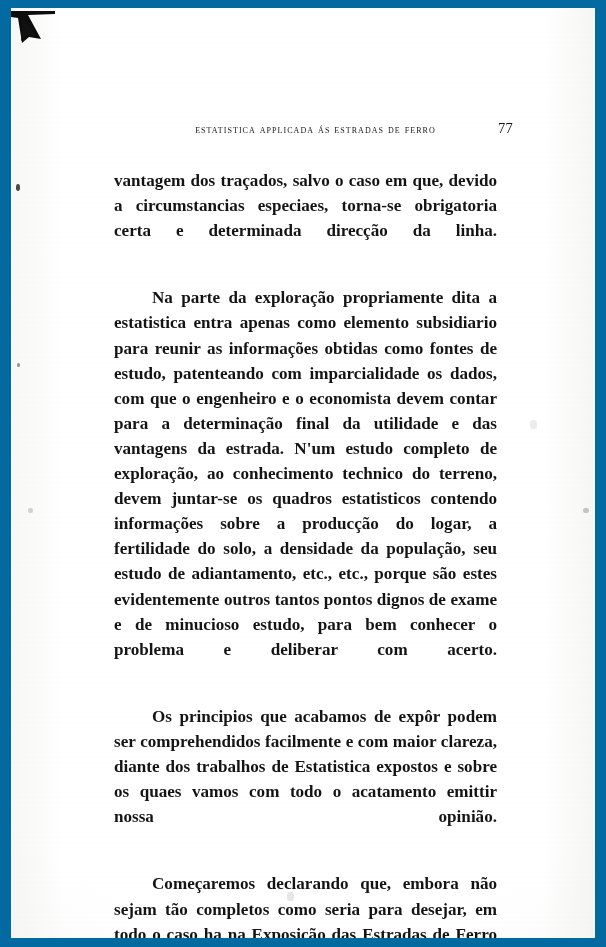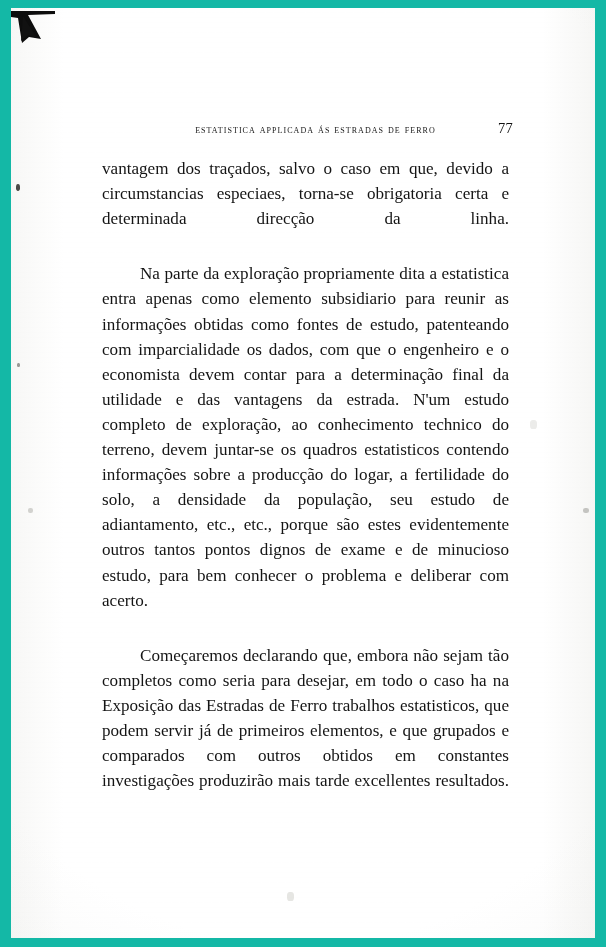--- a/index.html
+++ b/index.html
@@ -13,21 +13,21 @@
     height: 947px;
     overflow: hidden;
     font-family: "Liberation Serif", "DejaVu Serif", serif;
   }
 
   
   #scan-frame {
     position: relative;
     width: 606px;
     height: 947px;
-    background: #14b8a6;
+    background: #0369a1;
   }
 
   
   #page-sheet {
     position: absolute;
     left: 11px;
     top: 8px;
     width: 584px;
     height: 930px;
     background: #ffffff;
@@ -94,28 +94,29 @@
   }
 
   #body-text {
     position: absolute;
     left: 86px;
     top: 143px;
     width: 417px;
   }
 
   p.para {
-    margin: 5px;
+    margin: 17px;
     font-size: 17.1px;
     line-height: 25.1px;
     color: #141414;
     text-align: justify;
     text-indent: 38px;
     text-justify: inter-word;
     word-spacing: 0.2px;
+    font-weight: bold;
     -webkit-font-smoothing: none;
   }
 
   p.para.no-indent {
     text-indent: 0;
   }
 
   
   p.para::after {
     content: "";
@@ -155,19 +156,20 @@
     <div class="speck" style="left:276px; top:884px; width:7px; height:9px; background:#e6e6e3;"></div>
 
     <div id="running-head">
       <span id="running-head-title">Estatistica applicada ás estradas de ferro</span>
       <span id="page-number">77</span>
     </div>
 
     <div id="body-text">
       <p class="para no-indent">vantagem dos traçados, salvo o caso em que, devido a circumstancias especiaes, torna-se obrigatoria certa e determinada direcção da linha.</p>
       <p class="para">Na parte da exploração propriamente dita a estatistica entra apenas como elemento subsidiario para reunir as informações obtidas como fontes de estudo, patenteando com imparcialidade os dados, com que o engenheiro e o economista devem contar para a determinação final da utilidade e das vantagens da estrada. N'um estudo completo de exploração, ao conhecimento technico do terreno, devem juntar-se os quadros estatisticos contendo informações sobre a producção do logar, a fertilidade do solo, a densidade da população, seu estudo de adiantamento, etc., etc., porque são estes evidentemente outros tantos pontos dignos de exame e de minucioso estudo, para bem conhecer o problema e deliberar com acerto.</p>
+      <p class="para">Os principios que acabamos de expôr podem ser comprehendidos facilmente e com maior clareza, diante dos trabalhos de Estatistica expostos e sobre os quaes vamos com todo o acatamento emittir nossa opinião.</p>
       <p class="para">Começaremos declarando que, embora não sejam tão completos como seria para desejar, em todo o caso ha na Exposição das Estradas de Ferro trabalhos estatisticos, que podem servir já de primeiros elementos, e que grupados e comparados com outros obtidos em constantes investigações produzirão mais tarde excellentes resultados.</p>
     </div>
 
     <div id="ink-wash"></div>
 
   </div>
 </div>
 
 </body></html>

